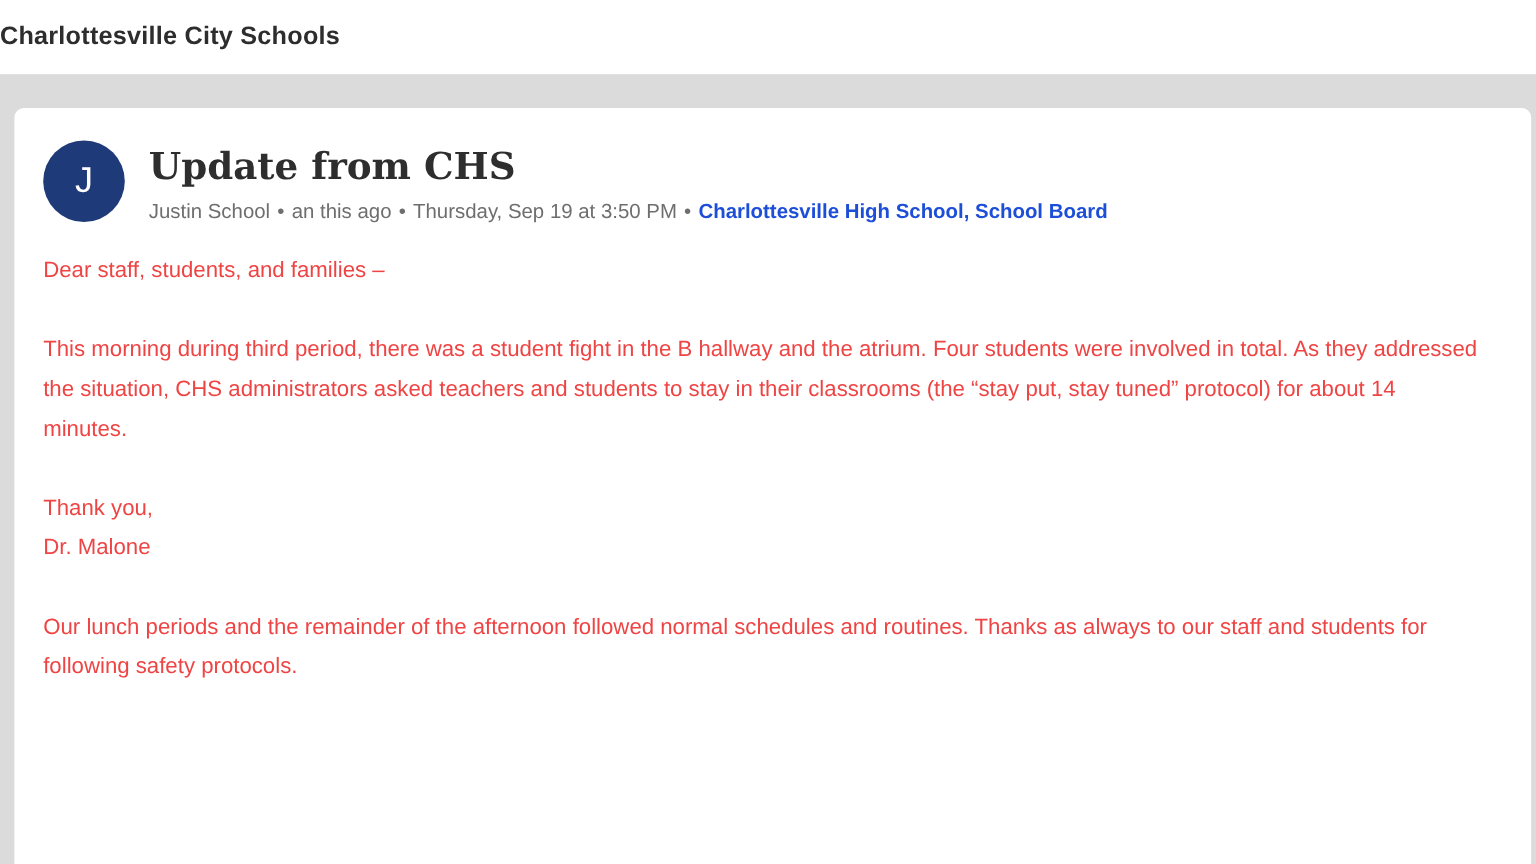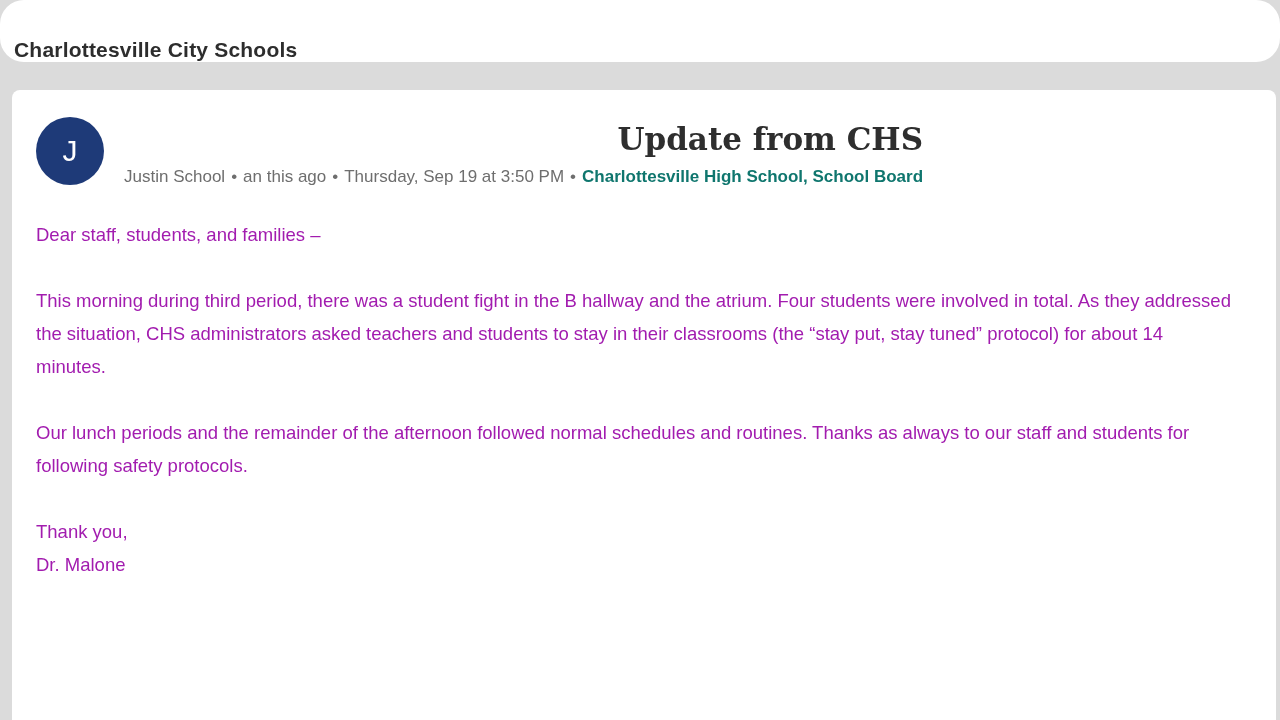--- a/index.html
+++ b/index.html
@@ -9,23 +9,21 @@
     overflow: hidden;
     font-family: "Liberation Sans", sans-serif;
     background: #dbdbdb;
   }
   
   .app-header {
     width: 1280px;
     height: 62px;
     background: #ffffff;
     display: flex;
-    align-items: flex-end;
-    padding-left: 14px;
-    border-radius: 24px;
+    align-items: center;
   }
   .app-title {
     font-size: 21px;
     font-weight: 700;
     color: #2d2d2d;
     letter-spacing: 0.2px;
   }
   
   .page-area {
     width: 1280px;
@@ -53,42 +51,42 @@
     border-radius: 50%;
     background: #1e3a78;
     color: #ffffff;
     display: flex;
     align-items: center;
     justify-content: center;
     font-size: 30px;
     font-weight: 400;
     flex: 0 0 68px;
   }
-  .post-heading { padding-top: 2px; text-align: right; }
+  .post-heading { padding-top: 2px; }
   .post-title {
     font-family: "DejaVu Serif", "Liberation Serif", serif;
     font-size: 31px;
     font-weight: 600;
     color: #2e2e2e;
     line-height: 1.3;
   }
   .post-byline {
     margin-top: 6px;
     font-size: 17px;
     color: #6e6e6e;
     line-height: 1.4;
   }
   .post-byline .sep { margin: 0 6px; }
-  .post-byline .audience { font-weight: 700; color: #0f766e; }
+  .post-byline .audience { font-weight: 700; color: #1d4ed8; }
   
   .post-body {
-    margin-top: 29px;
+    margin-top: 19px;
     font-size: 18.5px;
     line-height: 33px;
-    color: #a21caf;
+    color: #ef4444;
     max-width: 1210px;
   }
   .post-body p {
     margin: 0 0 33px 0;
     white-space: pre-line;
   }
 </style>
 </head>
 <body>
 
@@ -107,19 +105,19 @@
         <div class="post-title">Update from CHS</div>
         <div class="post-byline">
           <span>Justin School</span><span class="sep">•</span><span>an this ago</span><span class="sep">•</span><span>Thursday, Sep 19 at 3:50 PM</span><span class="sep">•</span><span class="audience">Charlottesville High School, School Board</span>
         </div>
       </div>
     </div>
 
     <div class="post-body">
       <p>Dear staff, students, and families –</p>
       <p>This morning during third period, there was a student fight in the B hallway and the atrium. Four students were involved in total. As they addressed the situation, CHS administrators asked teachers and students to stay in their classrooms (the “stay put, stay tuned” protocol) for about 14 minutes.</p>
-      <p>Our lunch periods and the remainder of the afternoon followed normal schedules and routines. Thanks as always to our staff and students for following safety protocols.</p>
       <p>Thank you,
 Dr. Malone</p>
+      <p>Our lunch periods and the remainder of the afternoon followed normal schedules and routines. Thanks as always to our staff and students for following safety protocols.</p>
     </div>
 
   </div>
 </div>
 
 </body></html>

